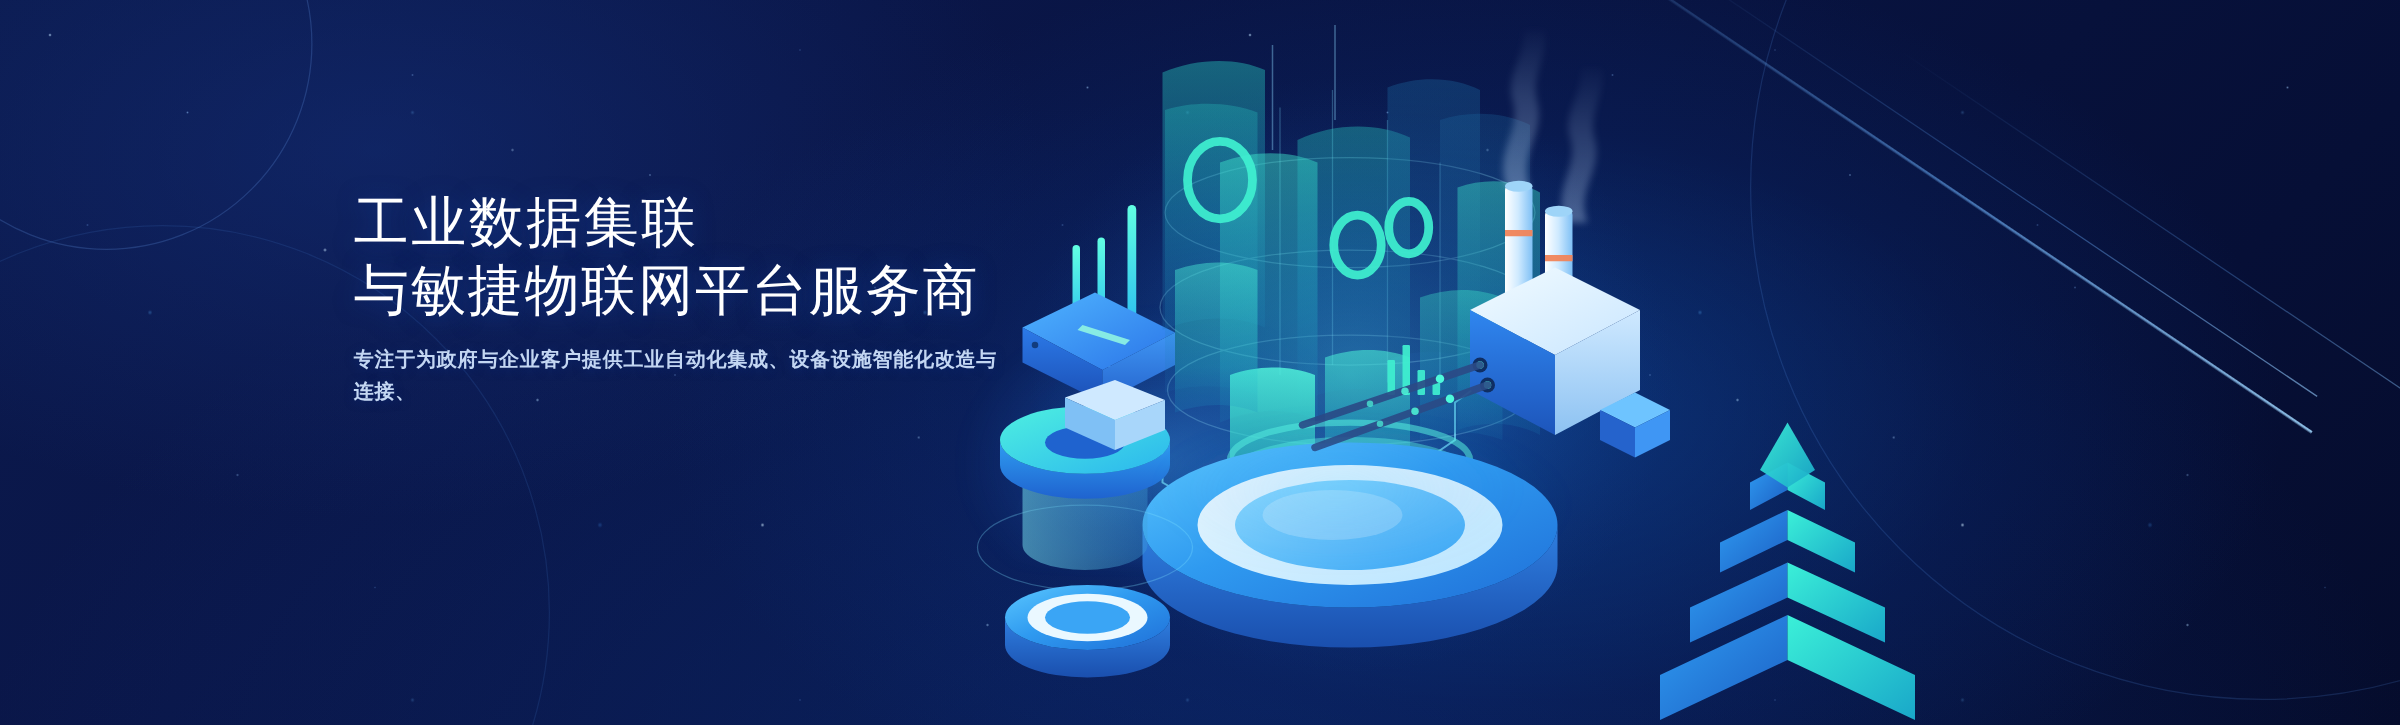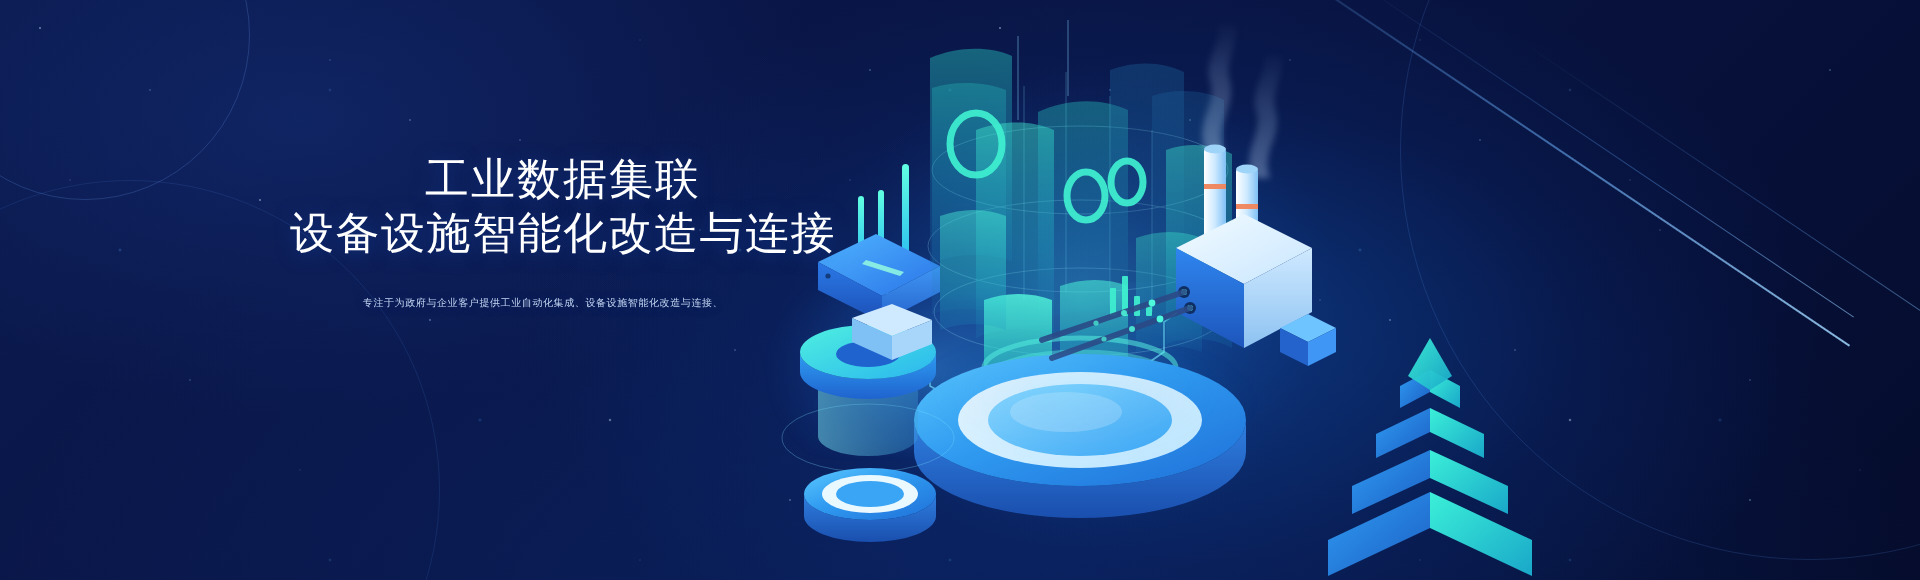--- a/index.html
+++ b/index.html
@@ -13,21 +13,20 @@
 
   .banner {
     position:relative;
     width:1920px; height:580px;
     overflow:hidden;
     background:
       radial-gradient(ellipse 900px 520px at 1180px 330px, rgba(16,86,180,0.50) 0%, rgba(12,50,130,0.22) 45%, rgba(8,22,74,0) 72%),
       radial-gradient(ellipse 760px 420px at 300px 120px, rgba(22,52,130,0.45) 0%, rgba(10,24,76,0) 70%),
       radial-gradient(ellipse 1400px 800px at 960px 640px, rgba(14,60,150,0.35) 0%, rgba(6,16,60,0) 70%),
       linear-gradient(135deg, #0b1a4e 0%, #0a1648 28%, #081340 55%, #060f36 80%, #050c2c 100%);
-    text-align: center;
   }
 
   
   .stars, .stars2, .stars3 { position:absolute; inset:0; pointer-events:none; }
   .stars {
     background-image:
       radial-gradient(1.4px 1.4px at 40px 28px, rgba(190,225,255,0.85), transparent),
       radial-gradient(1.2px 1.2px at 150px 90px, rgba(150,200,255,0.55), transparent),
       radial-gradient(1.6px 1.6px at 260px 200px, rgba(200,230,255,0.70), transparent),
       radial-gradient(1.1px 1.1px at 330px 60px, rgba(140,190,255,0.45), transparent),
@@ -119,26 +118,26 @@
     color:#ffffff;
     font-size:44px;
     line-height:54px;
     letter-spacing:2px;
     font-weight:400;
     text-shadow:0 2px 18px rgba(20,70,170,0.55);
     white-space:nowrap;
   }
   .headline .line2 { letter-spacing:1.5px; }
   .subcopy {
-    margin-top:30px;
+    margin-top:16px;
     color:#c3d6f2;
-    font-size:10px;
+    font-size:16px;
     line-height:25px;
     letter-spacing:0.6px;
-    font-weight:400;
+    font-weight:700;
     max-width:520px;
     text-shadow:0 1px 8px rgba(10,40,120,0.6);
   }
 
   
   .art {
     position:absolute;
     left:780px; top:0;
     width:760px; height:580px;
     z-index:10;
@@ -160,21 +159,21 @@
 
   <div class="streak streak-a"></div>
   <div class="streak streak-b"></div>
   <div class="streak streak-c"></div>
 
   <div class="glow-center"></div>
 
   <div class="copy">
     <div class="headline">
       <div class="line1">工业数据集联</div>
-      <div class="line2">设备设施智能化改造与连接</div>
+      <div class="line2">与敏捷物联网平台服务商</div>
     </div>
     <div class="subcopy">
       <div>专注于为政府与企业客户提供工业自动化集成、设备设施智能化改造与连接、</div>
     </div>
   </div>
 
   <div class="art">
     <svg viewBox="0 0 760 580" xmlns="http://www.w3.org/2000/svg">
       <defs>
         <linearGradient id="gRibbonA" x1="0" y1="0" x2="0" y2="1">

